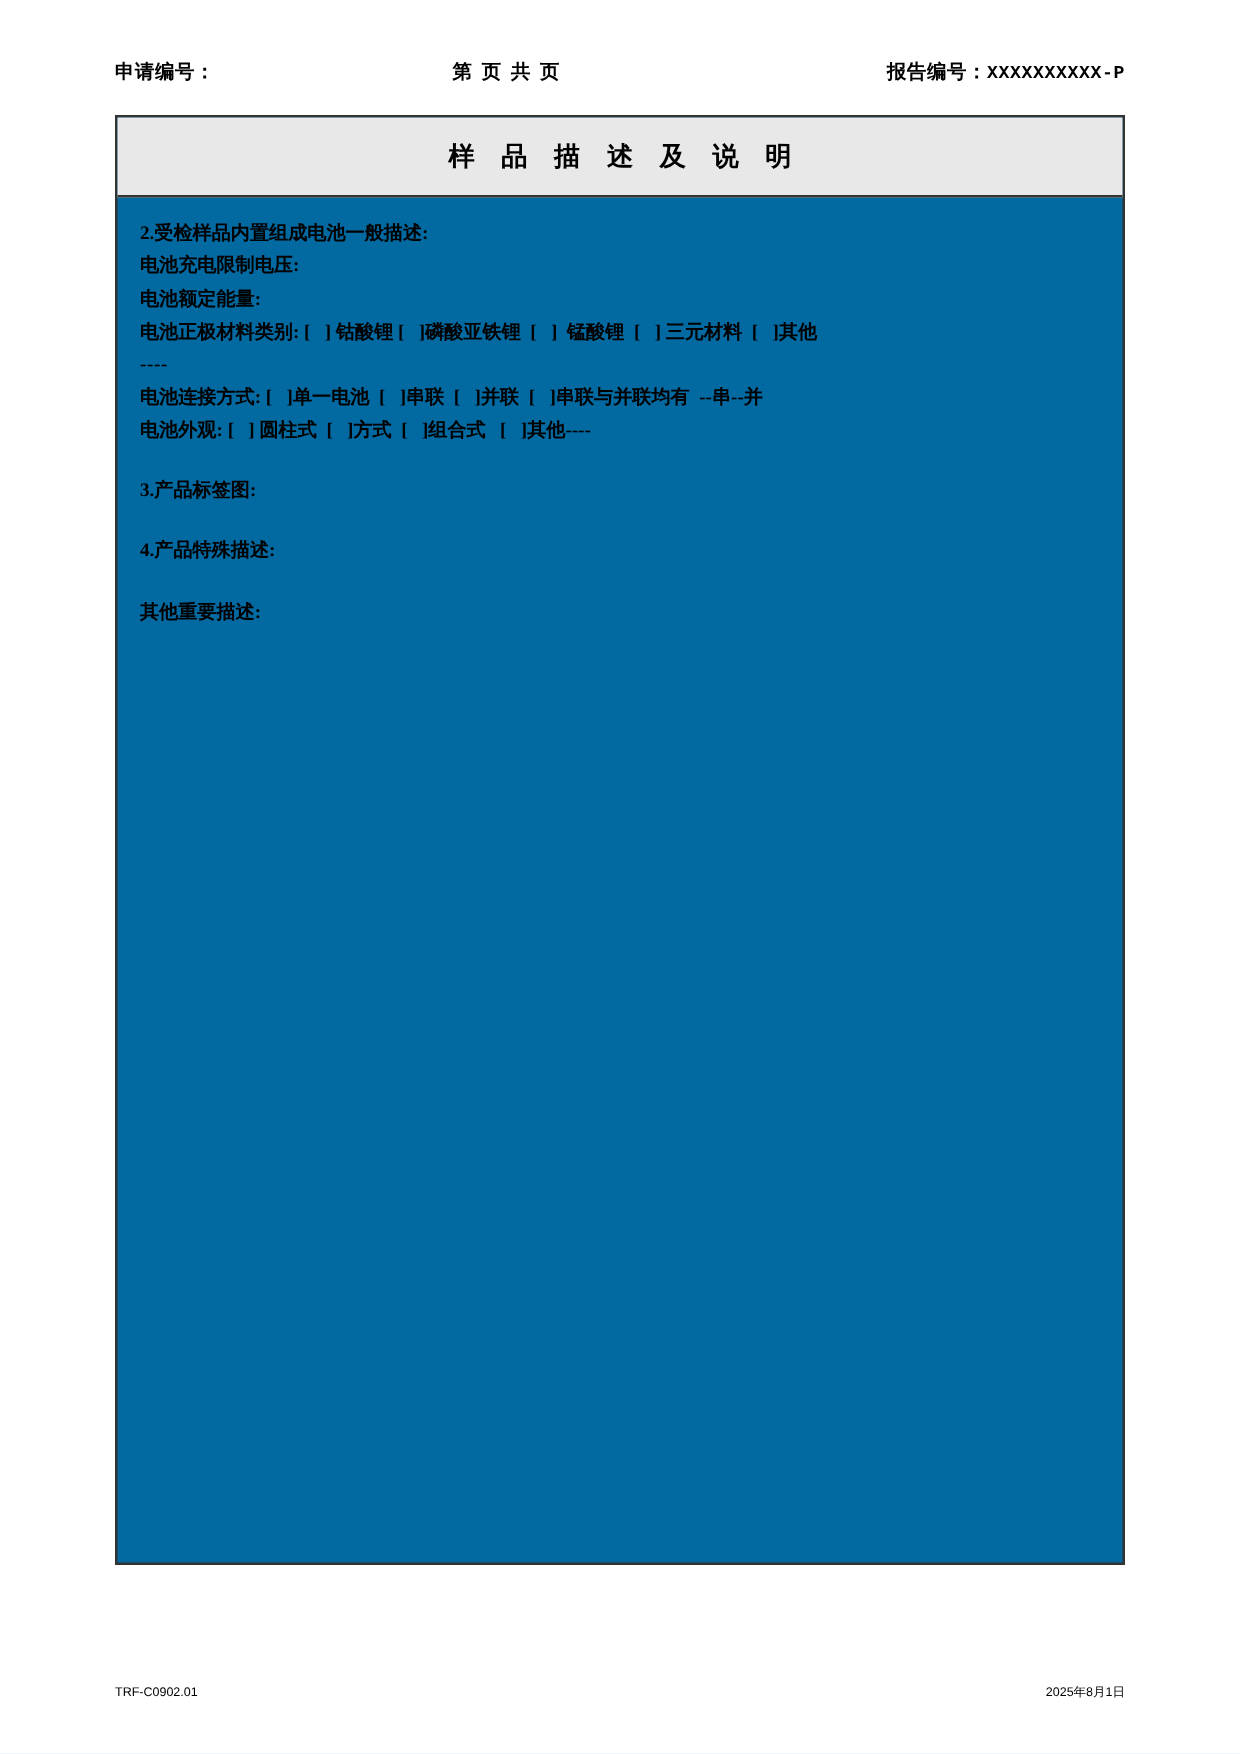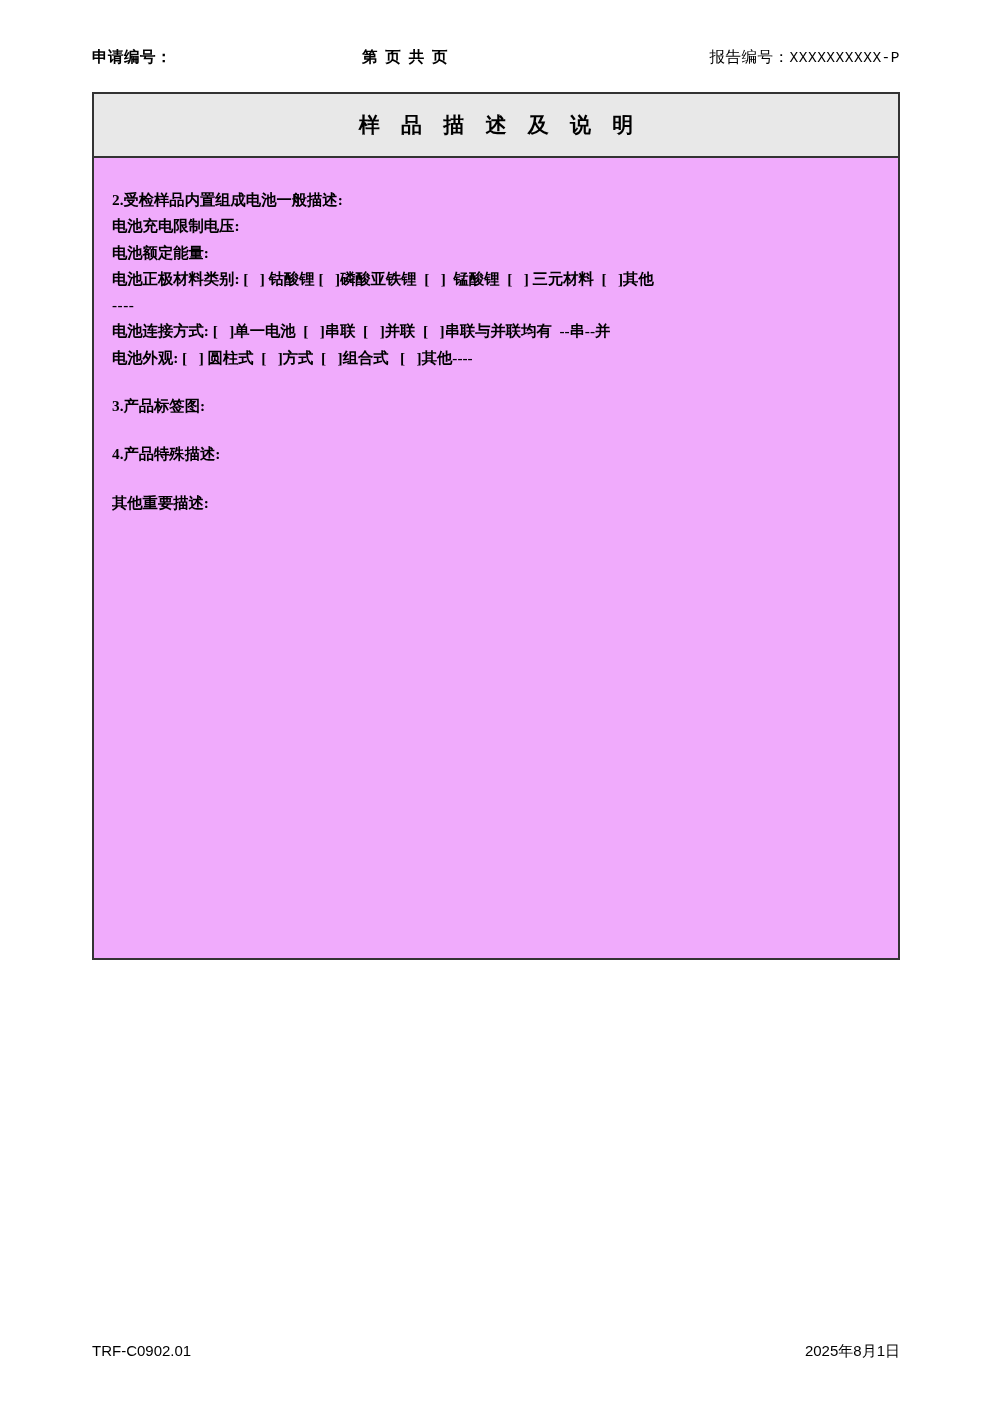--- a/index.html
+++ b/index.html
@@ -40,56 +40,56 @@
   }
   .header-center {
     white-space: nowrap;
     letter-spacing: 2px;
     margin-left: -70px;
     text-align: right;
   }
   .header-right {
     white-space: nowrap;
     font-family: "Liberation Mono", "DejaVu Sans Mono", monospace;
-    font-weight: normal;
+    font-weight: bold;
     font-size: 14.5px;
   }
   .header-right .cn {
     font-family: "Liberation Serif", "DejaVu Serif", serif;
     font-size: 15.5px;
   }
 
   
   .main-box {
     position: absolute;
     top: 92px;
     left: 92px;
     width: 808px;
-    height: 868px;
+    height: 1160px;
     border: 2px solid #333333;
     box-sizing: border-box;
-    background: #f0abfc;
+    background: #0369a1;
   }
   .title-bar {
     height: 62px;
     background: #e8e8e8;
     border-bottom: 2px solid #333333;
     display: flex;
     align-items: center;
     justify-content: center;
   }
   .title-bar .title-text {
     font-size: 21px;
     font-weight: bold;
     letter-spacing: 8px;
     padding-left: 8px;
   }
 
   .body-content {
-    padding: 29px 0 0 14px;
+    padding: 16px 0 0 14px;
     font-size: 15.3px;
     line-height: 1.72;
   }
   .line {
     white-space: pre-wrap;
     padding-left: 4px;
   }
   .line.bold {
     font-weight: bold;
   }
@@ -100,22 +100,23 @@
   .spacer-md { height: 22px; }
   .spacer-lg { height: 30px; }
 
   
   .footer-row {
     position: absolute;
     bottom: 42px;
     left: 92px;
     width: 808px;
     display: flex;
+    align-items: center;
     justify-content: space-between;
-    font-size: 15px;
+    font-size: 10px;
     font-family: "Liberation Sans", "DejaVu Sans", sans-serif;
   }
   .footer-left { white-space: nowrap; }
   .footer-right { white-space: nowrap; }
 </style>
 </head>
 <body>
 
 <div class="page">
 

